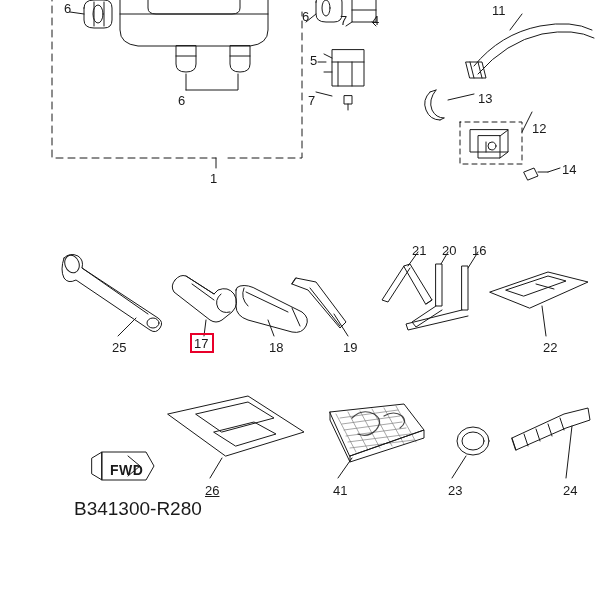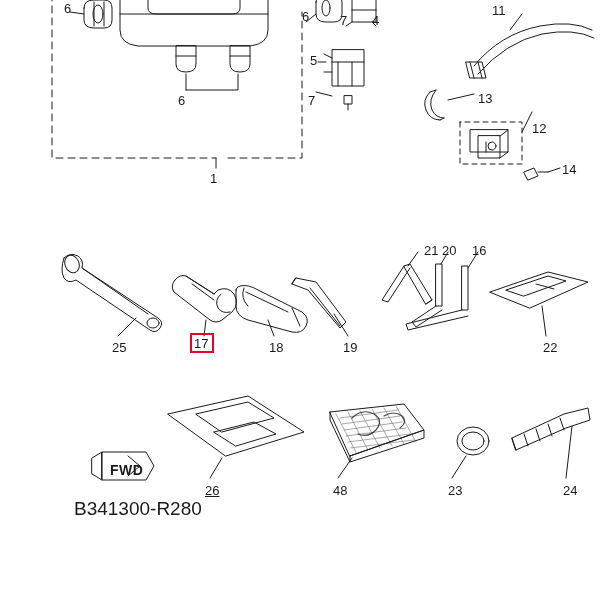--- a/index.html
+++ b/index.html
@@ -228,29 +228,29 @@
   <div class="lbl" style="left:340px; top:14px;">7</div>
   <div class="lbl" style="left:372px; top:14px;">4</div>
   <div class="lbl" style="left:492px; top:4px;">11</div>
   <div class="lbl" style="left:310px; top:54px;">5</div>
   <div class="lbl" style="left:178px; top:94px;">6</div>
   <div class="lbl" style="left:308px; top:94px;">7</div>
   <div class="lbl" style="left:478px; top:92px;">13</div>
   <div class="lbl" style="left:532px; top:122px;">12</div>
   <div class="lbl" style="left:562px; top:163px;">14</div>
   <div class="lbl" style="left:210px; top:172px;">1</div>
-  <div class="lbl" style="left:412px; top:244px;margin-left:12px;">21</div>
+  <div class="lbl" style="left:412px; top:244px;">21</div>
   <div class="lbl" style="left:442px; top:244px;">20</div>
   <div class="lbl" style="left:472px; top:244px;">16</div>
   <div class="lbl" style="left:112px; top:341px;">25</div>
   <div class="lbl" style="left:194px; top:337px;">17</div>
   <div class="lbl" style="left:269px; top:341px;">18</div>
   <div class="lbl" style="left:343px; top:341px;">19</div>
   <div class="lbl" style="left:543px; top:341px;">22</div>
   <div class="lbl" style="left:205px; top:484px;text-decoration:underline;">26</div>
-  <div class="lbl" style="left:333px; top:484px;">48</div>
+  <div class="lbl" style="left:333px; top:484px;">41</div>
   <div class="lbl" style="left:448px; top:484px;">23</div>
   <div class="lbl" style="left:563px; top:484px;">24</div>
 
   <div class="fwd-text" style="left:110px; top:462px;">FWD</div>
   <div class="partcode" style="left:74px; top:498px;">B341300-R280</div>
 
 </div>
 
 </body></html>

